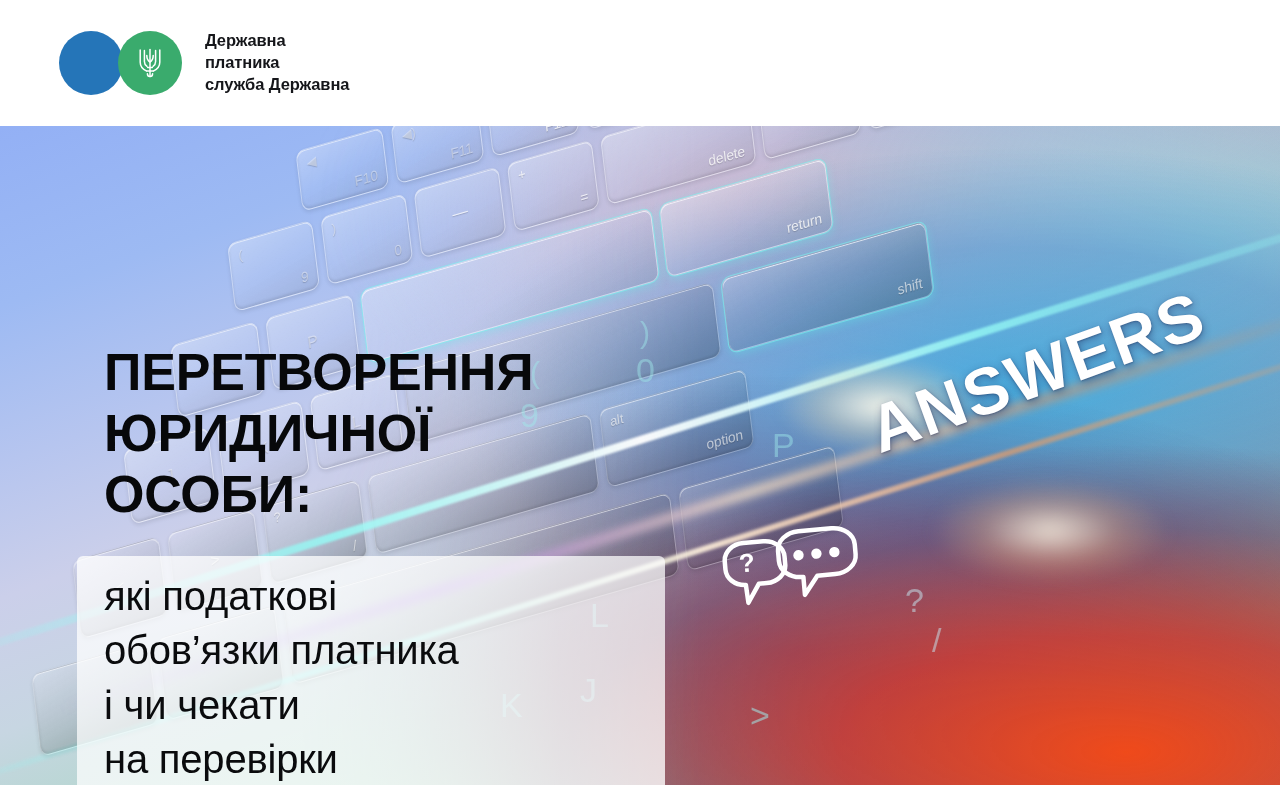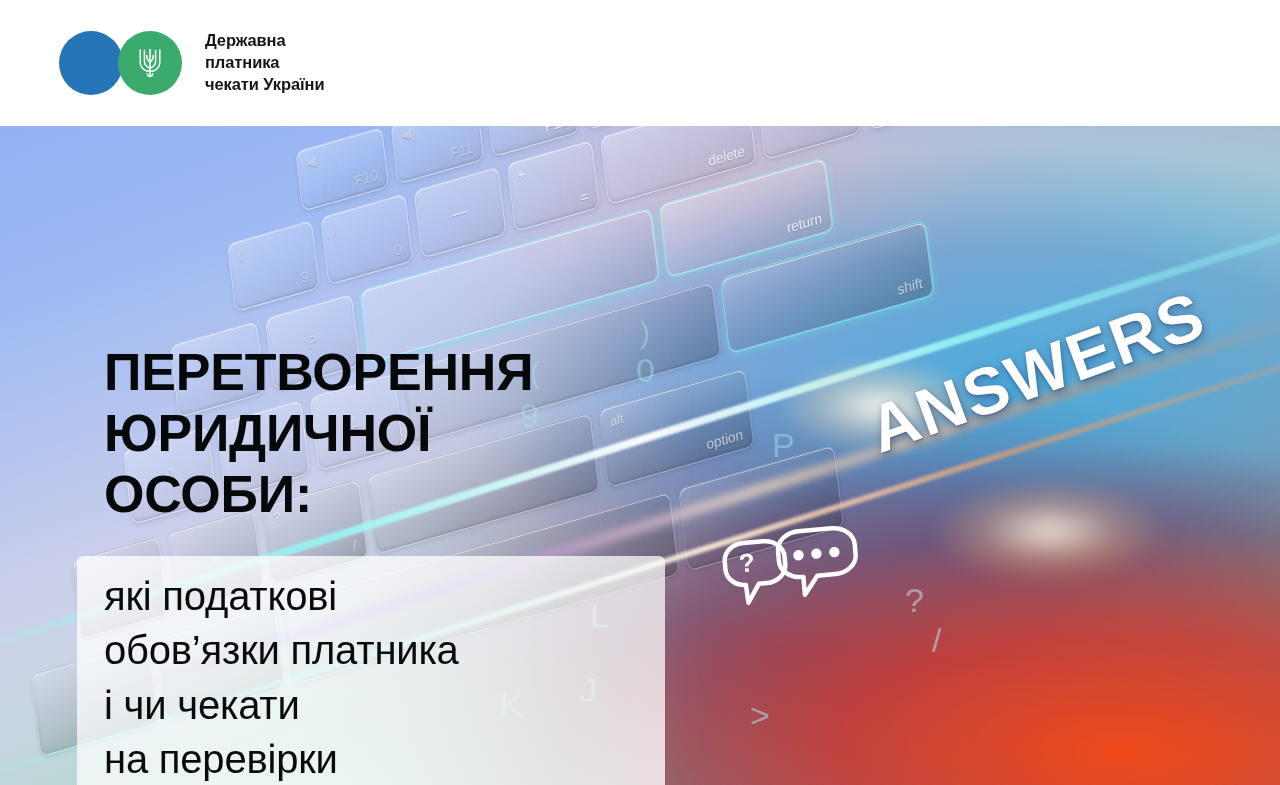--- a/index.html
+++ b/index.html
@@ -298,21 +298,21 @@
               <path d="M24.8 5 V17.2 c0 4.4 -3.2 7.2 -6.1 8.7"></path>
               <path d="M9.4 5.6 V16.4 c0 2.3 1.1 3.9 2.6 4.9"></path>
               <path d="M20.6 5.6 V16.4 c0 2.3 -1.1 3.9 -2.6 4.9"></path>
               <path d="M11.8 10.6 c0 3.4 1.2 5.3 3.2 6.4 2 -1.1 3.2 -3 3.2 -6.4"></path>
               <path d="M12.6 22.6 h4.8"></path>
               <path d="M11.6 25.9 h6.8"></path>
             </g>
           </svg>
         </div>
       </div>
-      <div class="logo-text"><span>Державна</span><br><span>платника</span><br><span>чекати України</span></div>
+      <div class="logo-text"><span>Державна</span><br><span>платника</span><br><span>служба Державна</span></div>
     </div>
   </div>
 
   <div class="hero">
 
     <div class="bg-base"></div>
     <div class="bg-photo"></div>
 
     <div class="kb-plane">
 

